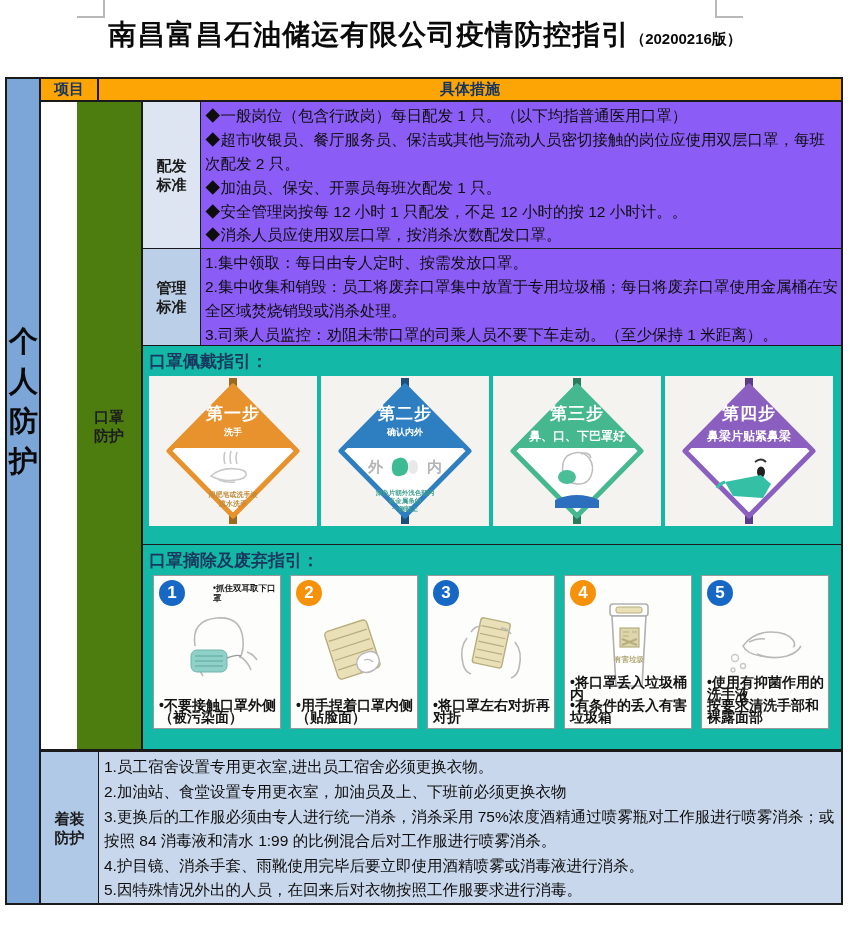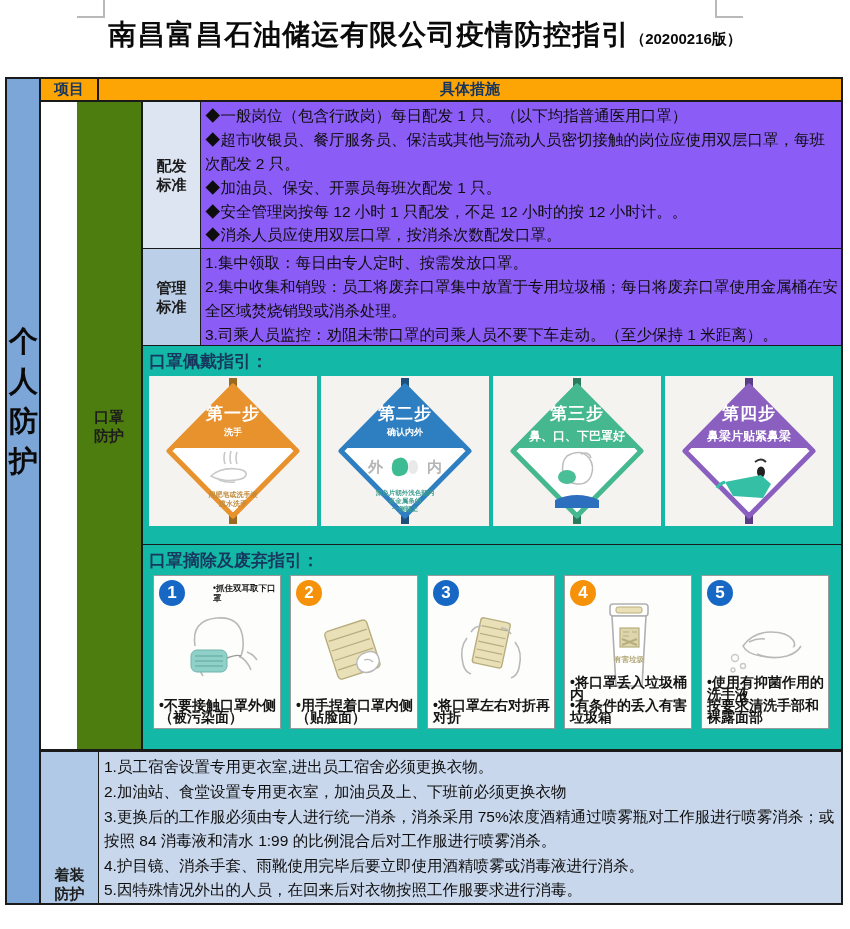--- a/index.html
+++ b/index.html
@@ -78,21 +78,21 @@
          display:flex; align-items:center; justify-content:center; color:#fff; font-size:17px; font-weight:700; }
   .num-blue { background:#1668c4; }
   .num-orange { background:#f5920a; }
   .note-top { position:absolute; top:7px; right:3px; width:64px; font-size:8.5px; font-weight:700; line-height:10px; color:#151515; }
   .card-illus { position:absolute; left:50%; transform:translateX(-50%); top:30px; }
   .notes { position:absolute; left:5px; bottom:5px; font-size:14px; font-weight:700; line-height:11.5px; color:#151515; }
 
   
   .clothing-block { display:flex; height:156px; border-top:3px solid #1a1a1a; }
   .clothing-label-cell { width:58px; background:#afc9e7; border-right:1px solid #1a1a1a;
-    display:flex; align-items:flex-end; justify-content:center; }
+    display:flex; align-items:center; justify-content:center; }
   .clothing-content { flex:1; background:#c9d7ec; padding:3px 4px 0 5px; font-size:15.5px; line-height:24.6px; color:#0d0d0d; }
 </style>
 </head>
 <body>
 
 <div class="page">
 
   <div class="mark mark-left"></div>
   <div class="mark mark-right"></div>
 

